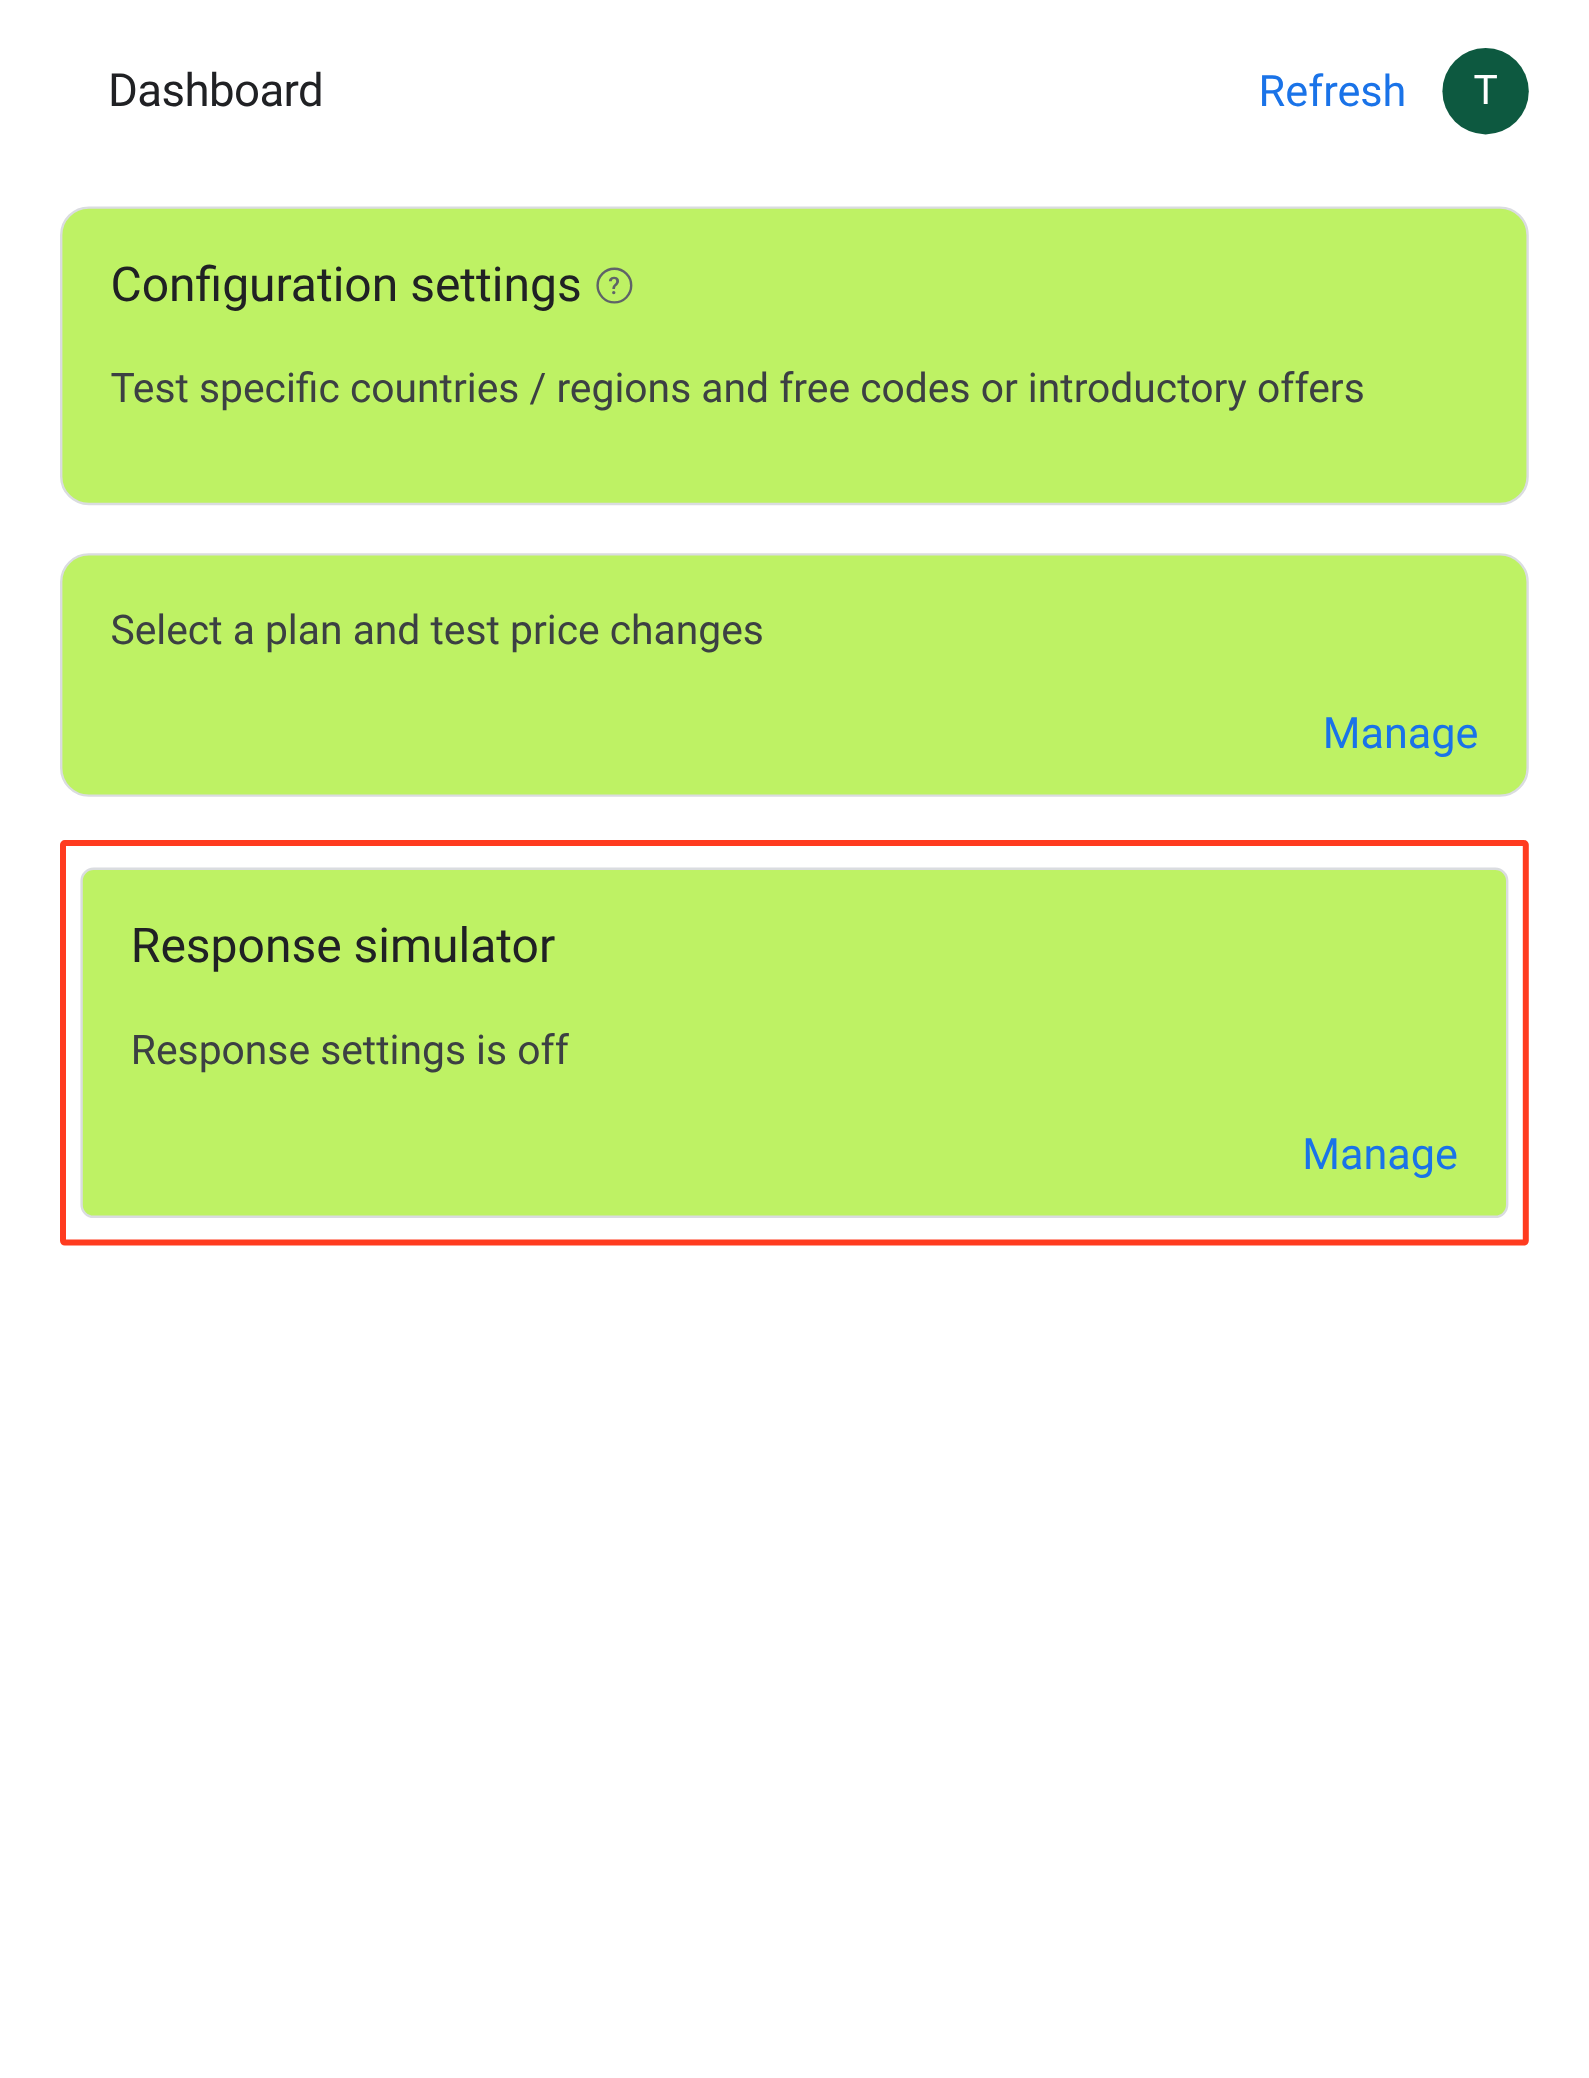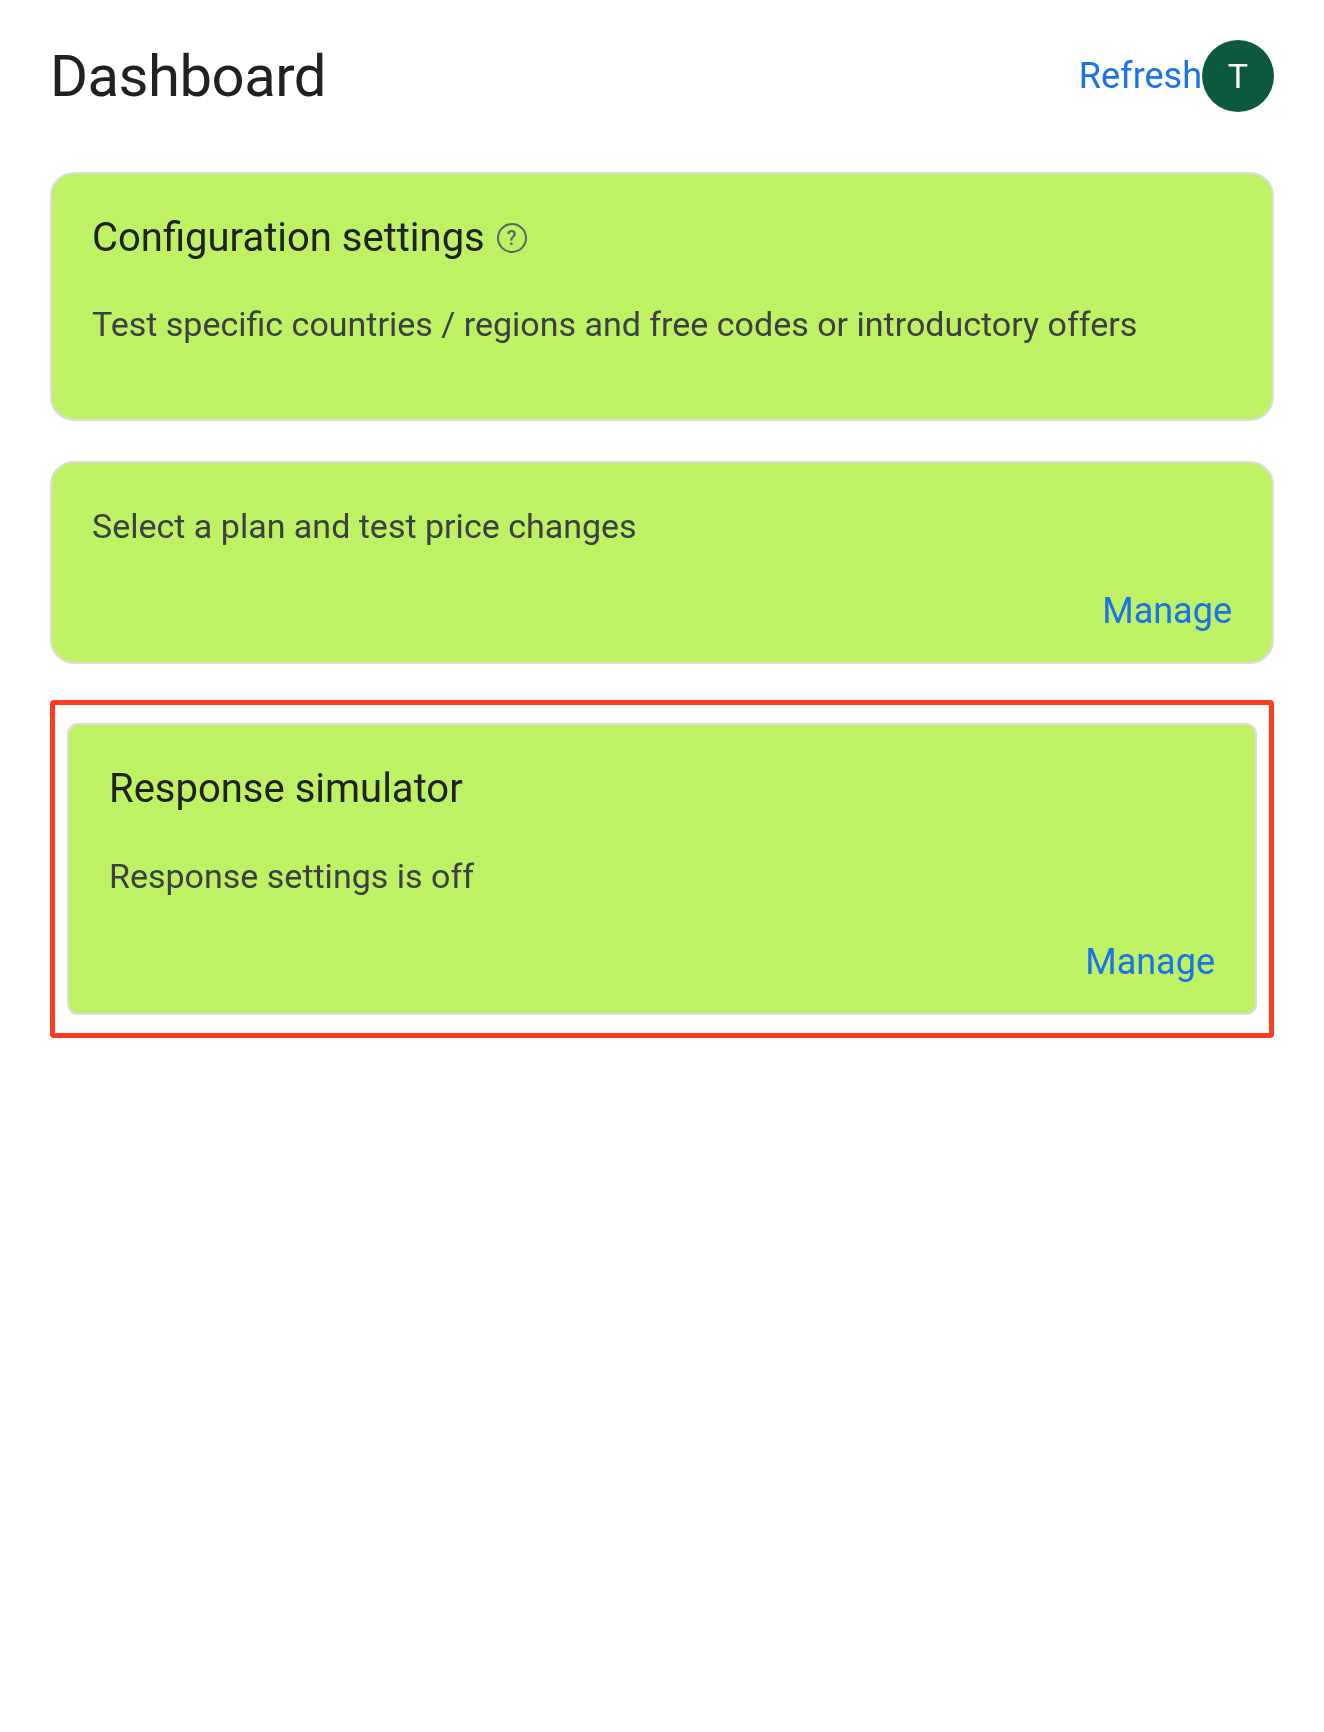--- a/index.html
+++ b/index.html
@@ -14,28 +14,30 @@
       padding: 40px 50px;
       color: #202124;
     }
     .header {
       display: flex;
       align-items: center;
       justify-content: space-between;
       margin-bottom: 60px;
     }
     .page-title {
-      font-size: 58px;
+      font-size: 38px;
       font-weight: 400;
       color: #202124;
       letter-spacing: -0.5px;
+      margin-left: 40px;
     }
     .header-right {
       display: flex;
       align-items: center;
+      gap: 30px;
     }
     .refresh-btn {
       background: none;
       border: none;
       color: #1a73e8;
       font-size: 36px;
       font-weight: 400;
       cursor: pointer;
       font-family: inherit;
     }

